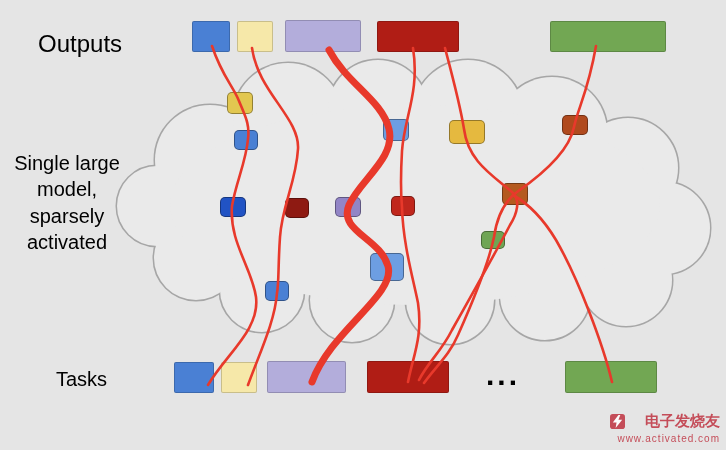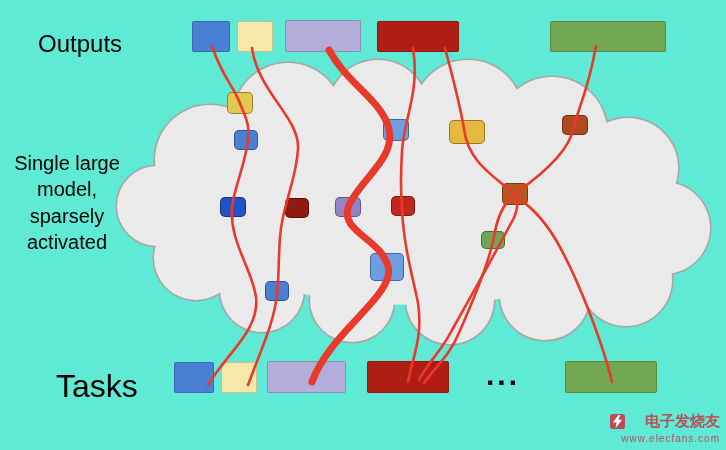--- a/index.html
+++ b/index.html
@@ -1,30 +1,30 @@
 <!DOCTYPE html>
 <html><head>
 <meta charset="utf-8">
 <style>
   html,body{margin:0;padding:0;background:#fff;}
   #stage{
-    position:relative;width:726px;height:450px;background:#5eead4;overflow:hidden;
+    position:relative;width:726px;height:450px;background:#e5e5e5;overflow:hidden;
     font-family:"Liberation Sans", sans-serif;
   }
   #cloud-svg,#paths-svg{position:absolute;left:0;top:0;pointer-events:none;}
   #cloud-svg{z-index:1;}
   .layer{position:absolute;left:0;top:0;width:100%;height:100%;}
   #nodes-layer{z-index:2;}
   #boxes-layer{z-index:3;}
   #paths-svg{z-index:4;}
   .txt{position:absolute;z-index:5;color:#000;}
   .io-box{position:absolute;border-radius:2px;border:1px solid rgba(0,0,0,0.18);box-sizing:border-box;}
   .expert-node{position:absolute;border-radius:5px;border:1px solid rgba(0,0,0,0.35);box-sizing:border-box;}
   #outputs-label{left:38px;top:30px;font-size:24px;}
-  #tasks-label{left:56px;top:368px;font-size:32px;}
+  #tasks-label{left:56px;top:368px;font-size:20px;}
   #model-caption{left:4px;top:150px;width:126px;font-size:20px;line-height:1.32;
     text-align:center;white-space:pre-line;}
   #tasks-ellipsis{left:486px;top:358px;font-size:30px;font-weight:bold;letter-spacing:3px;}
   #watermark{position:absolute;z-index:6;right:6px;bottom:6px;text-align:right;
     color:#c2414e;opacity:0.92;}
   #watermark .wm-row{display:flex;align-items:center;justify-content:flex-end;gap:20px;
     font-size:15px;font-weight:bold;}
   #watermark .wm-url{font-size:10px;letter-spacing:1px;margin-top:2px;}
   .wm-logo{display:inline-block;width:15px;height:15px;}
 </style>
@@ -114,16 +114,16 @@
   <div id="watermark">
     <div class="wm-row">
       <span class="wm-logo">
         <svg width="15" height="15" viewBox="0 0 16 16">
           <rect x="0" y="0" width="16" height="16" rx="3" fill="#c2414e"></rect>
           <path d="M9,1 L3,9 L7,9 L6,15 L13,6 L9,6 L11,1 Z" fill="#ffffff"></path>
         </svg>
       </span>
       <span>电子发烧友</span>
     </div>
-    <div class="wm-url">www.elecfans.com</div>
+    <div class="wm-url">www.activated.com</div>
   </div>
 
 </div>
 
 </body></html>

